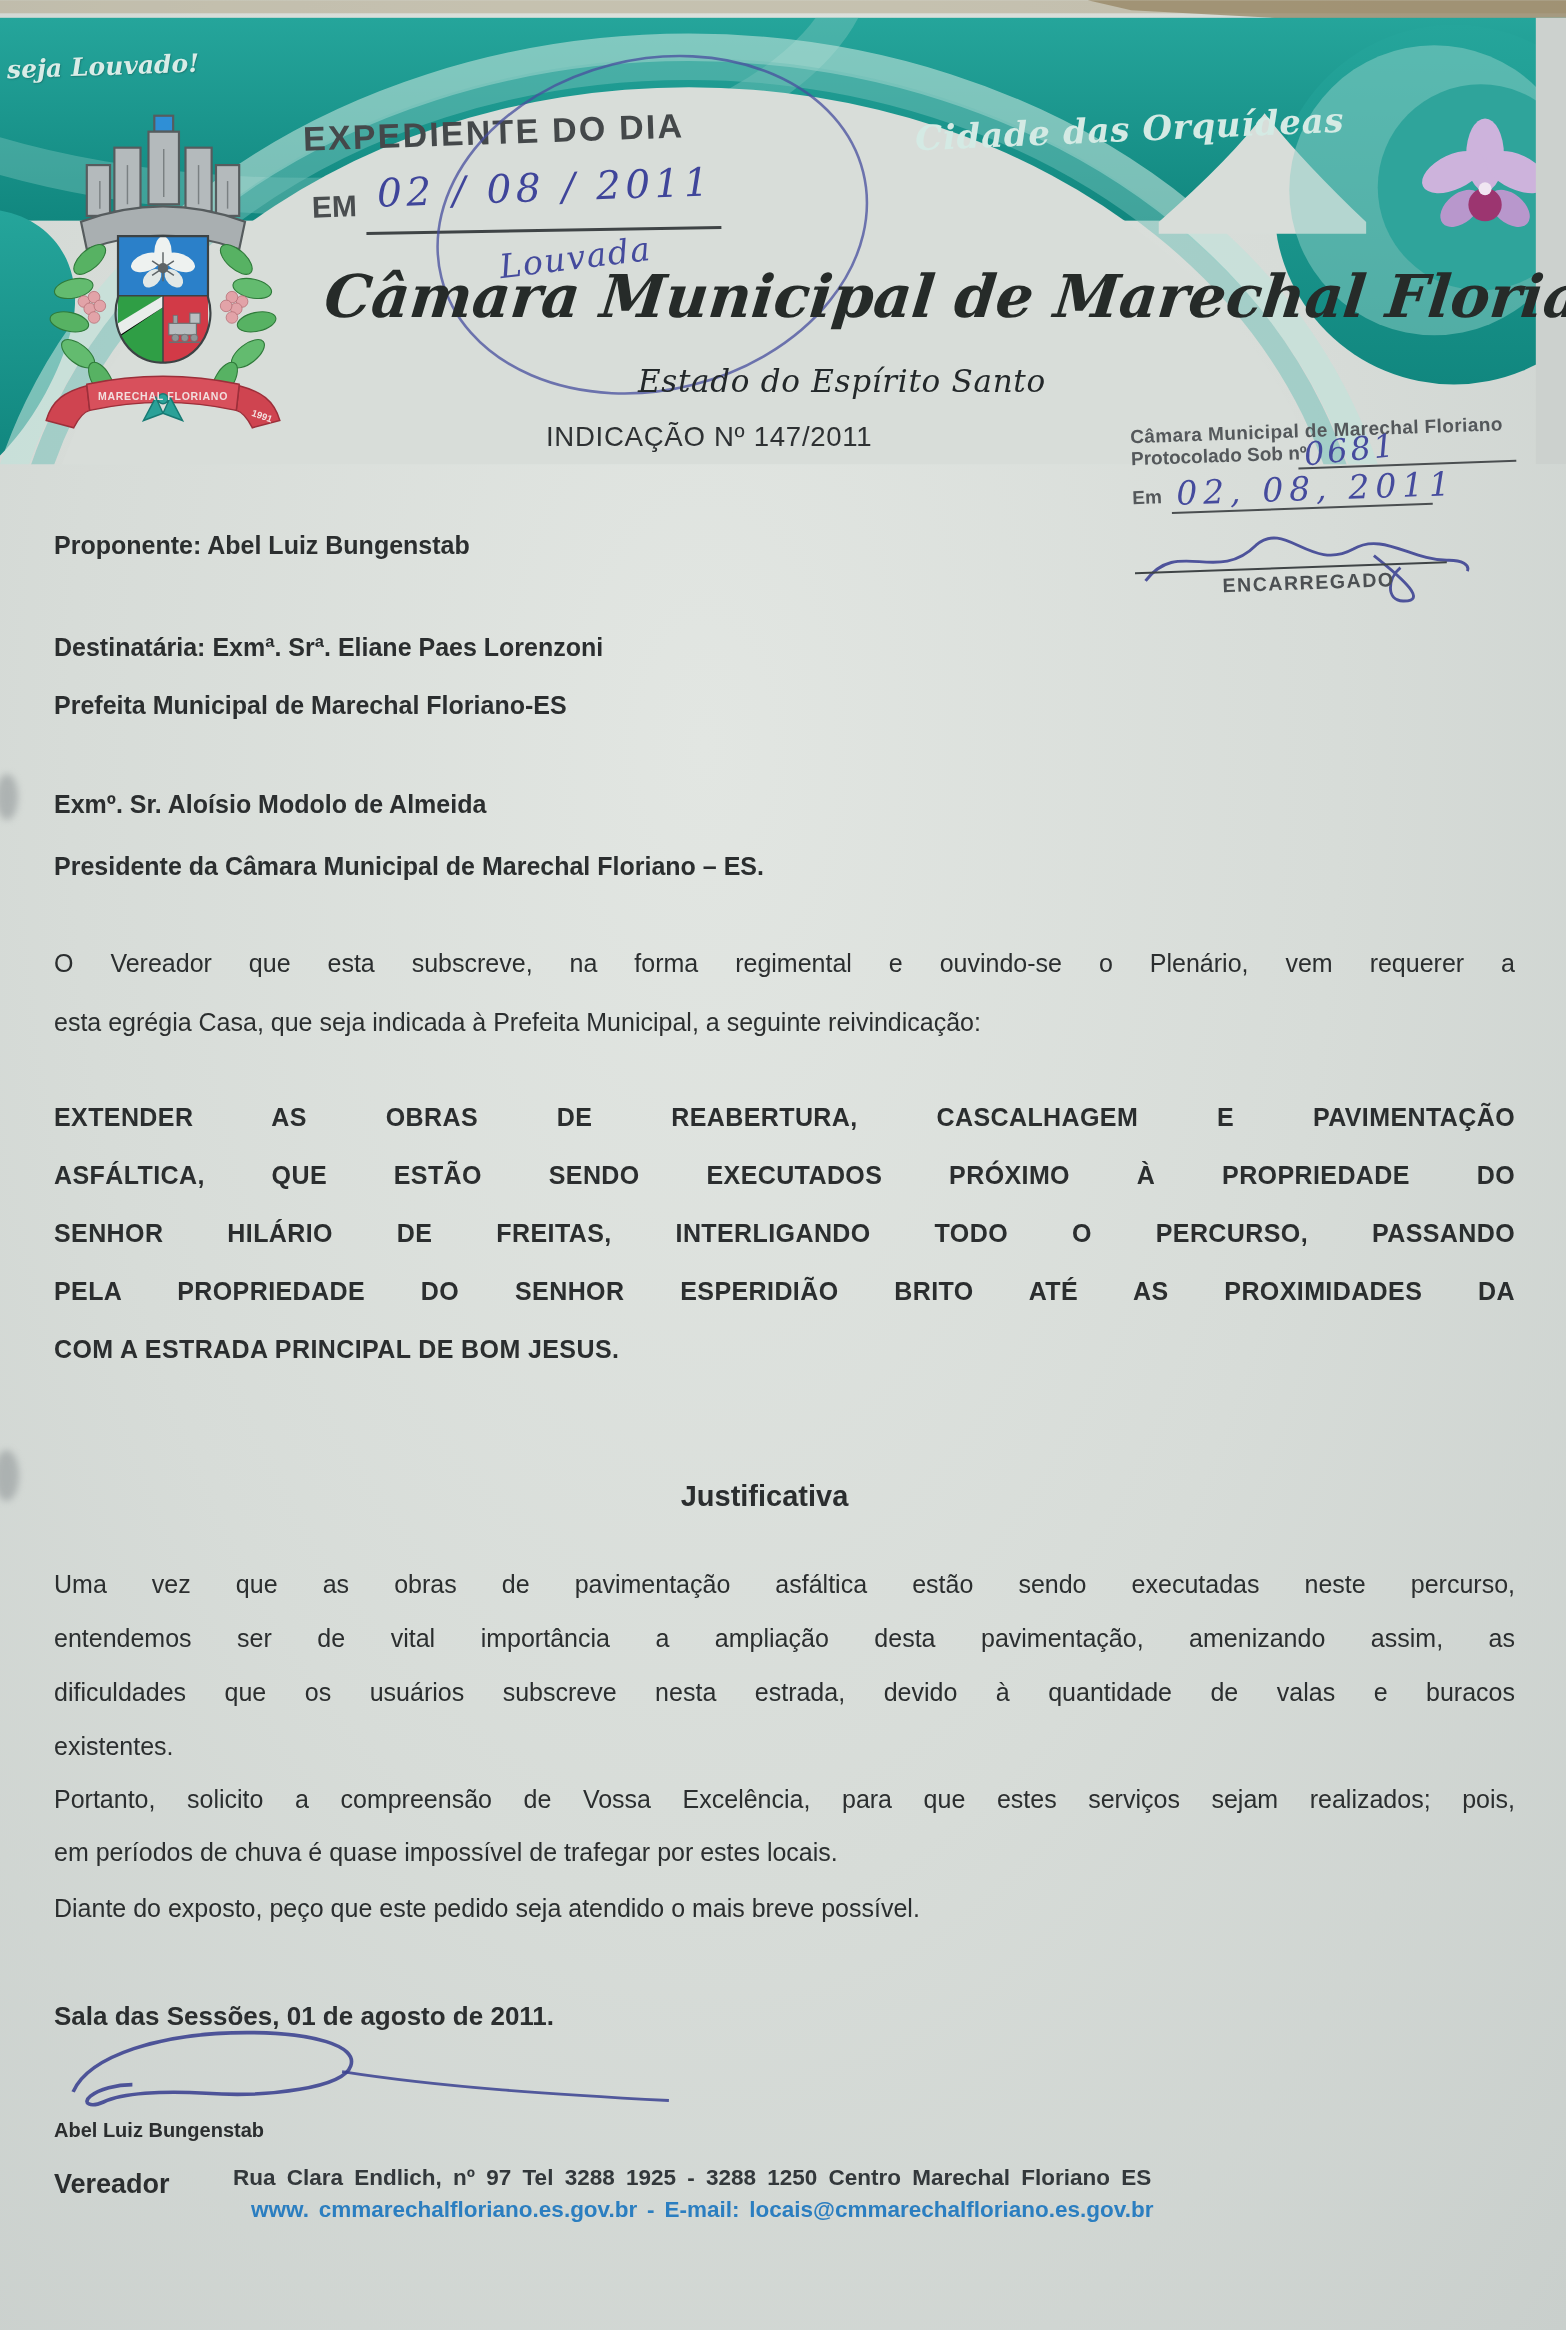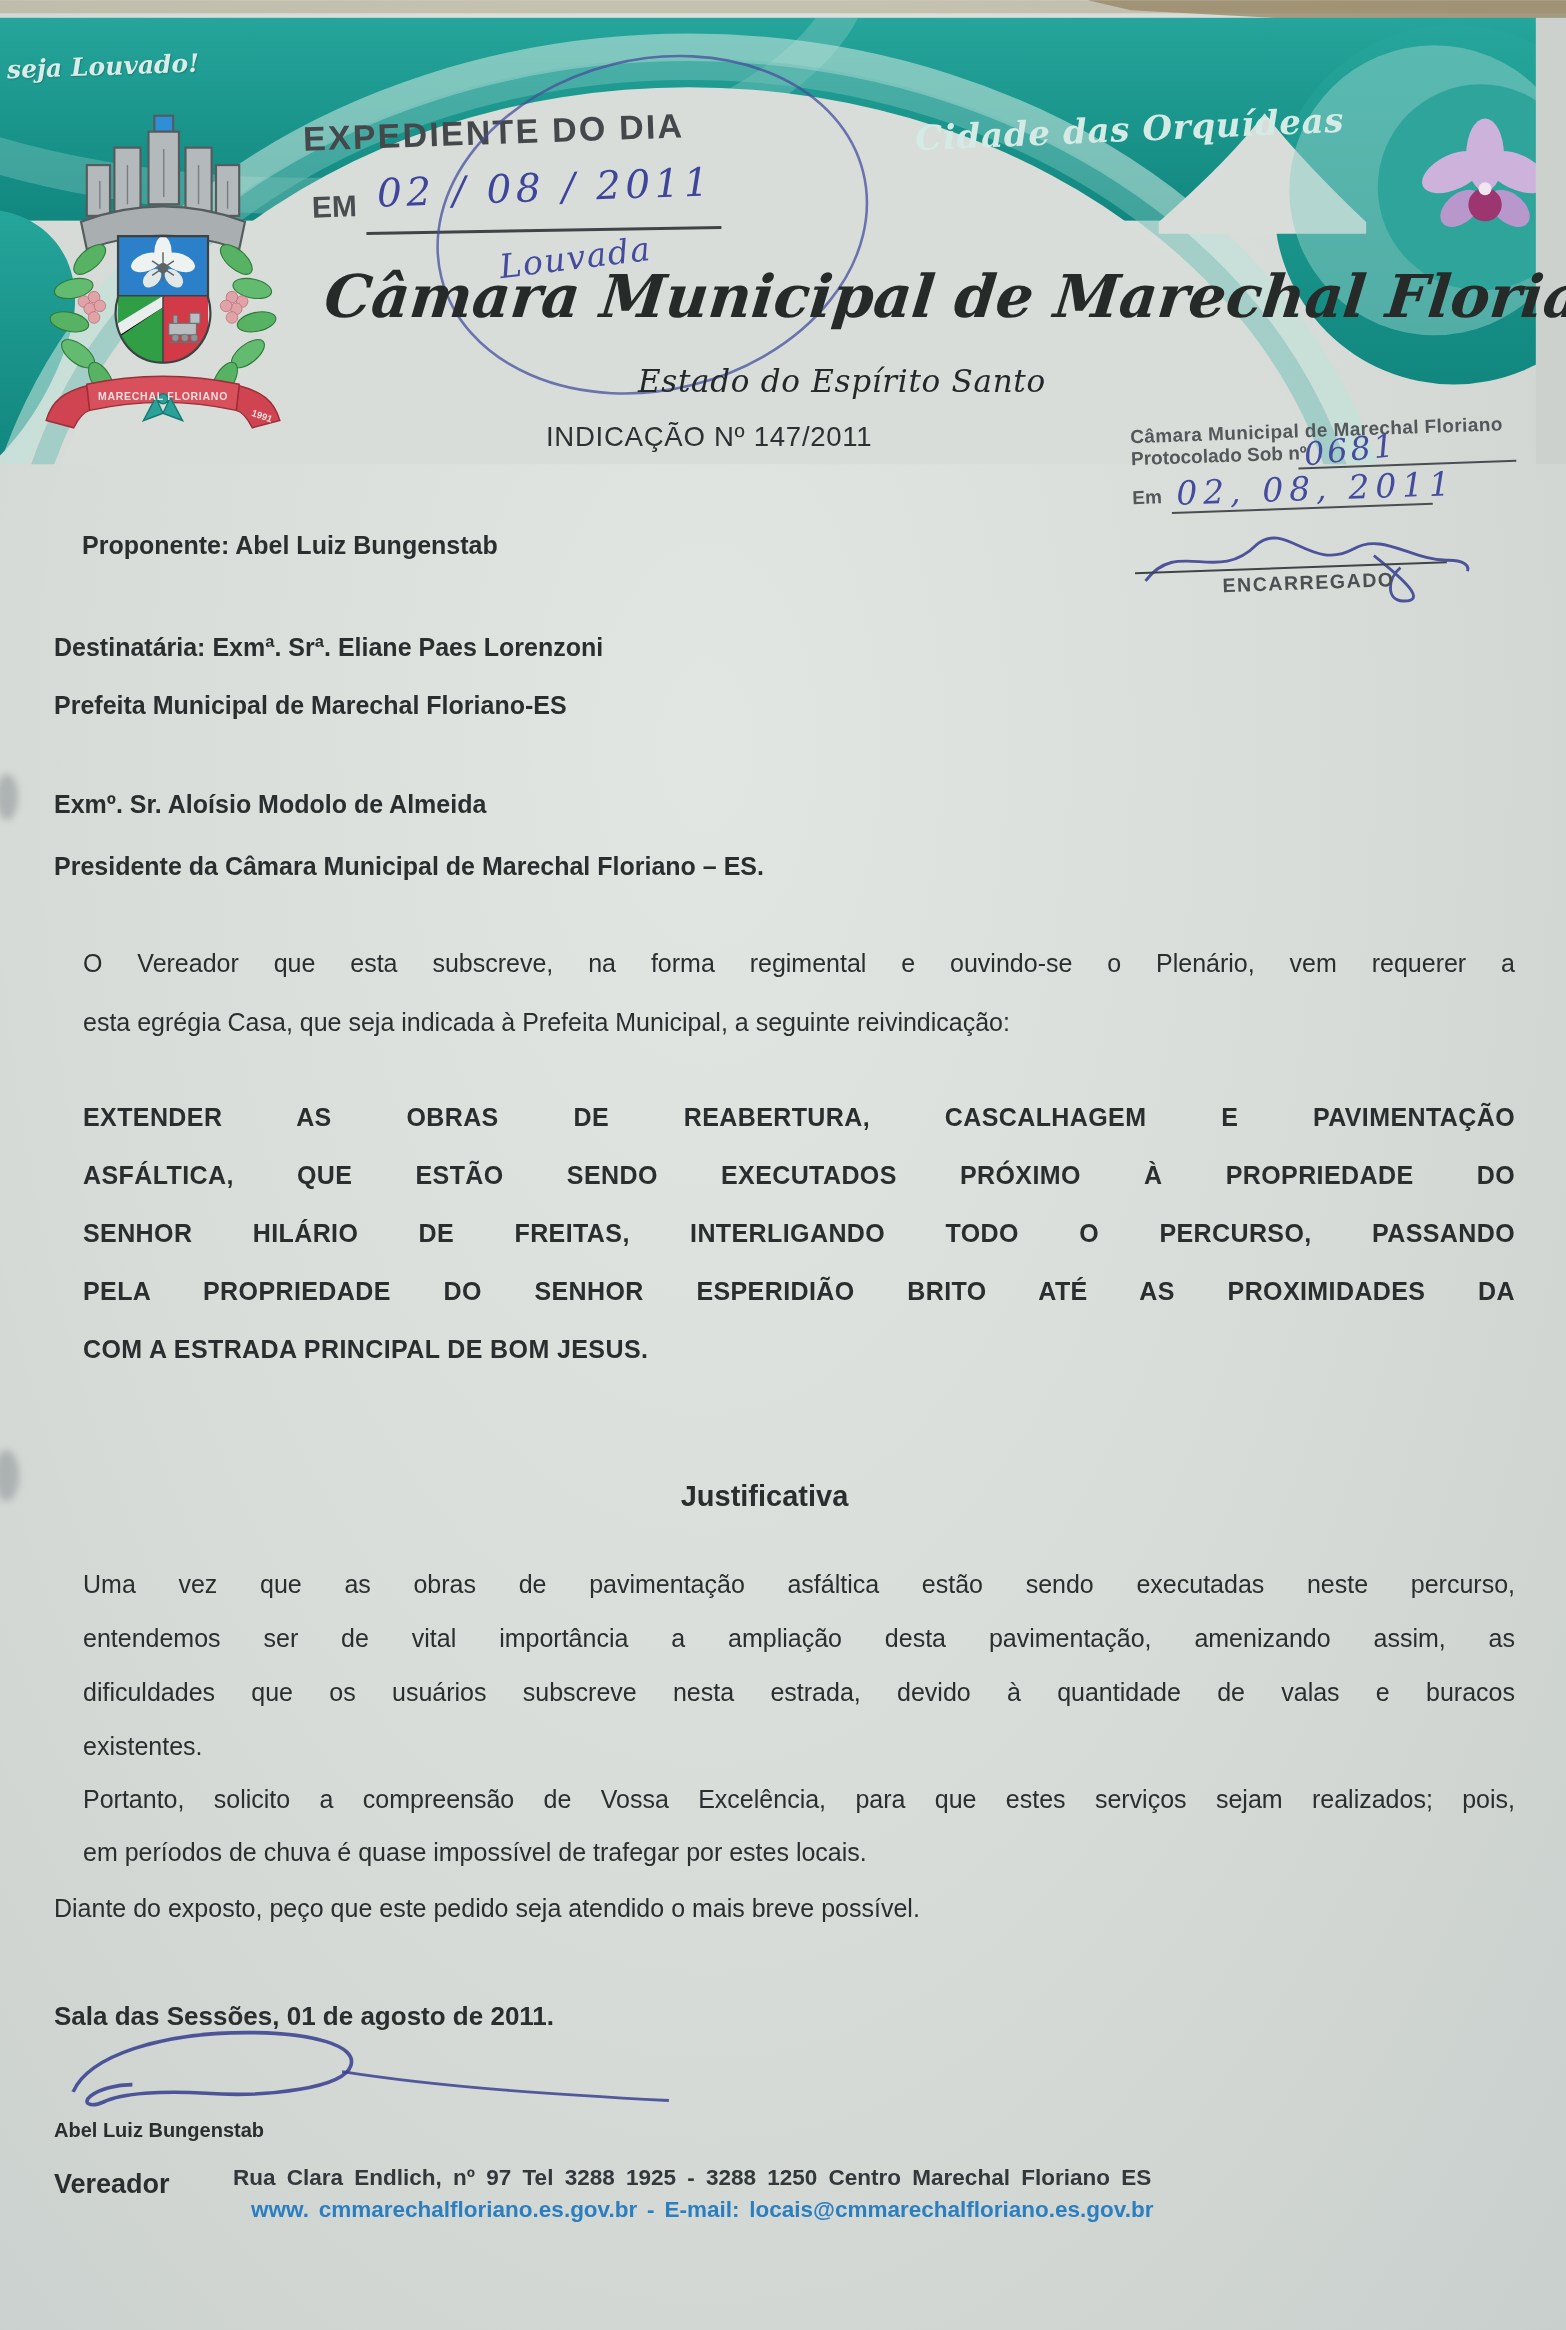--- a/index.html
+++ b/index.html
@@ -32,21 +32,21 @@
   .stamp .hand{font-family:"DejaVu Serif",serif;font-style:italic;color:#454b9d;}
   .stamp .num{position:absolute;left:173px;top:-10px;font-size:32px;letter-spacing:2.9px;transform:rotate(-4deg);}
   .stamp .dt{position:absolute;left:44px;top:-11.6px;font-size:33px;letter-spacing:5.8px;}
   .stamp .ul1{position:absolute;left:167px;top:25px;width:218px;border-bottom:2.2px solid #4a4e50;}
   .stamp .ul2{position:absolute;left:39px;top:26px;width:261px;border-bottom:2.2px solid #4a4e50;}
   .stamp .sigline{position:absolute;left:0px;top:46px;width:312px;border-bottom:2.2px solid #3f4446;}
   .stamp .role{position:absolute;left:87px;top:51px;font-size:19.6px;font-weight:bold;color:#4c5053;letter-spacing:1.5px;}
   .body-txt{font-size:25px;line-height:58px;}
   .b{font-weight:bold;}
   .block{left:54px;width:1461px;}
-  .jline{text-align:justify;text-align-last:justify;margin-left:29px;}
+  .jline{text-align:justify;text-align-last:justify;}
   .jline:last-child{text-align-last:left;}
   .caps .jline{font-weight:bold;letter-spacing:0.4px;}
   .just-title{left:54px;top:1480px;width:1421px;text-align:center;font-size:29px;font-weight:bold;color:#2b2e2f;}
   .smudge{background:#8e9496;border-radius:50%;filter:blur(3.6px);opacity:.55;}
   .foot-addr{left:233px;top:2165px;font-size:22.5px;font-weight:bold;color:#33383b;word-spacing:5px;}
   .foot-web{left:251px;top:2197px;font-size:22.5px;font-weight:bold;color:#2b7ec0;word-spacing:3.6px;}
 </style>
 </head>
 <body>
 
@@ -212,21 +212,21 @@
         <path d="M330,52 C372,88 402,118 368,116 C344,114 348,84 366,70" fill="none" stroke="#3e4494" stroke-width="4" opacity="0.9"></path>
       </svg>
       <div class="sigline"></div>
       <div class="role">ENCARREGADO</div>
     </div>
   </div>
 
   <div class="abs smudge" style="left:-4.4px;top:774px;width:22px;height:46px;"></div>
   <div class="abs smudge" style="left:-5.8px;top:1450px;width:25px;height:51px;"></div>
 
-  <div class="abs block body-txt b" style="top:516px;margin-left:28px;">Proponente: Abel Luiz Bungenstab</div>
+  <div class="abs block body-txt b" style="top:516px;">Proponente: Abel Luiz Bungenstab</div>
 
   <div class="abs block body-txt b" style="top:618px;">
       <div>Destinatária: Exmª. Srª. Eliane Paes Lorenzoni</div>
       <div>Prefeita Municipal de Marechal Floriano-ES</div>
     </div>
 
   <div class="abs block body-txt b" style="top:773px;line-height:62px;">
       <div>Exmº. Sr. Aloísio Modolo de Almeida</div>
       <div>Presidente da Câmara Municipal de Marechal Floriano – ES.</div>
     </div>

